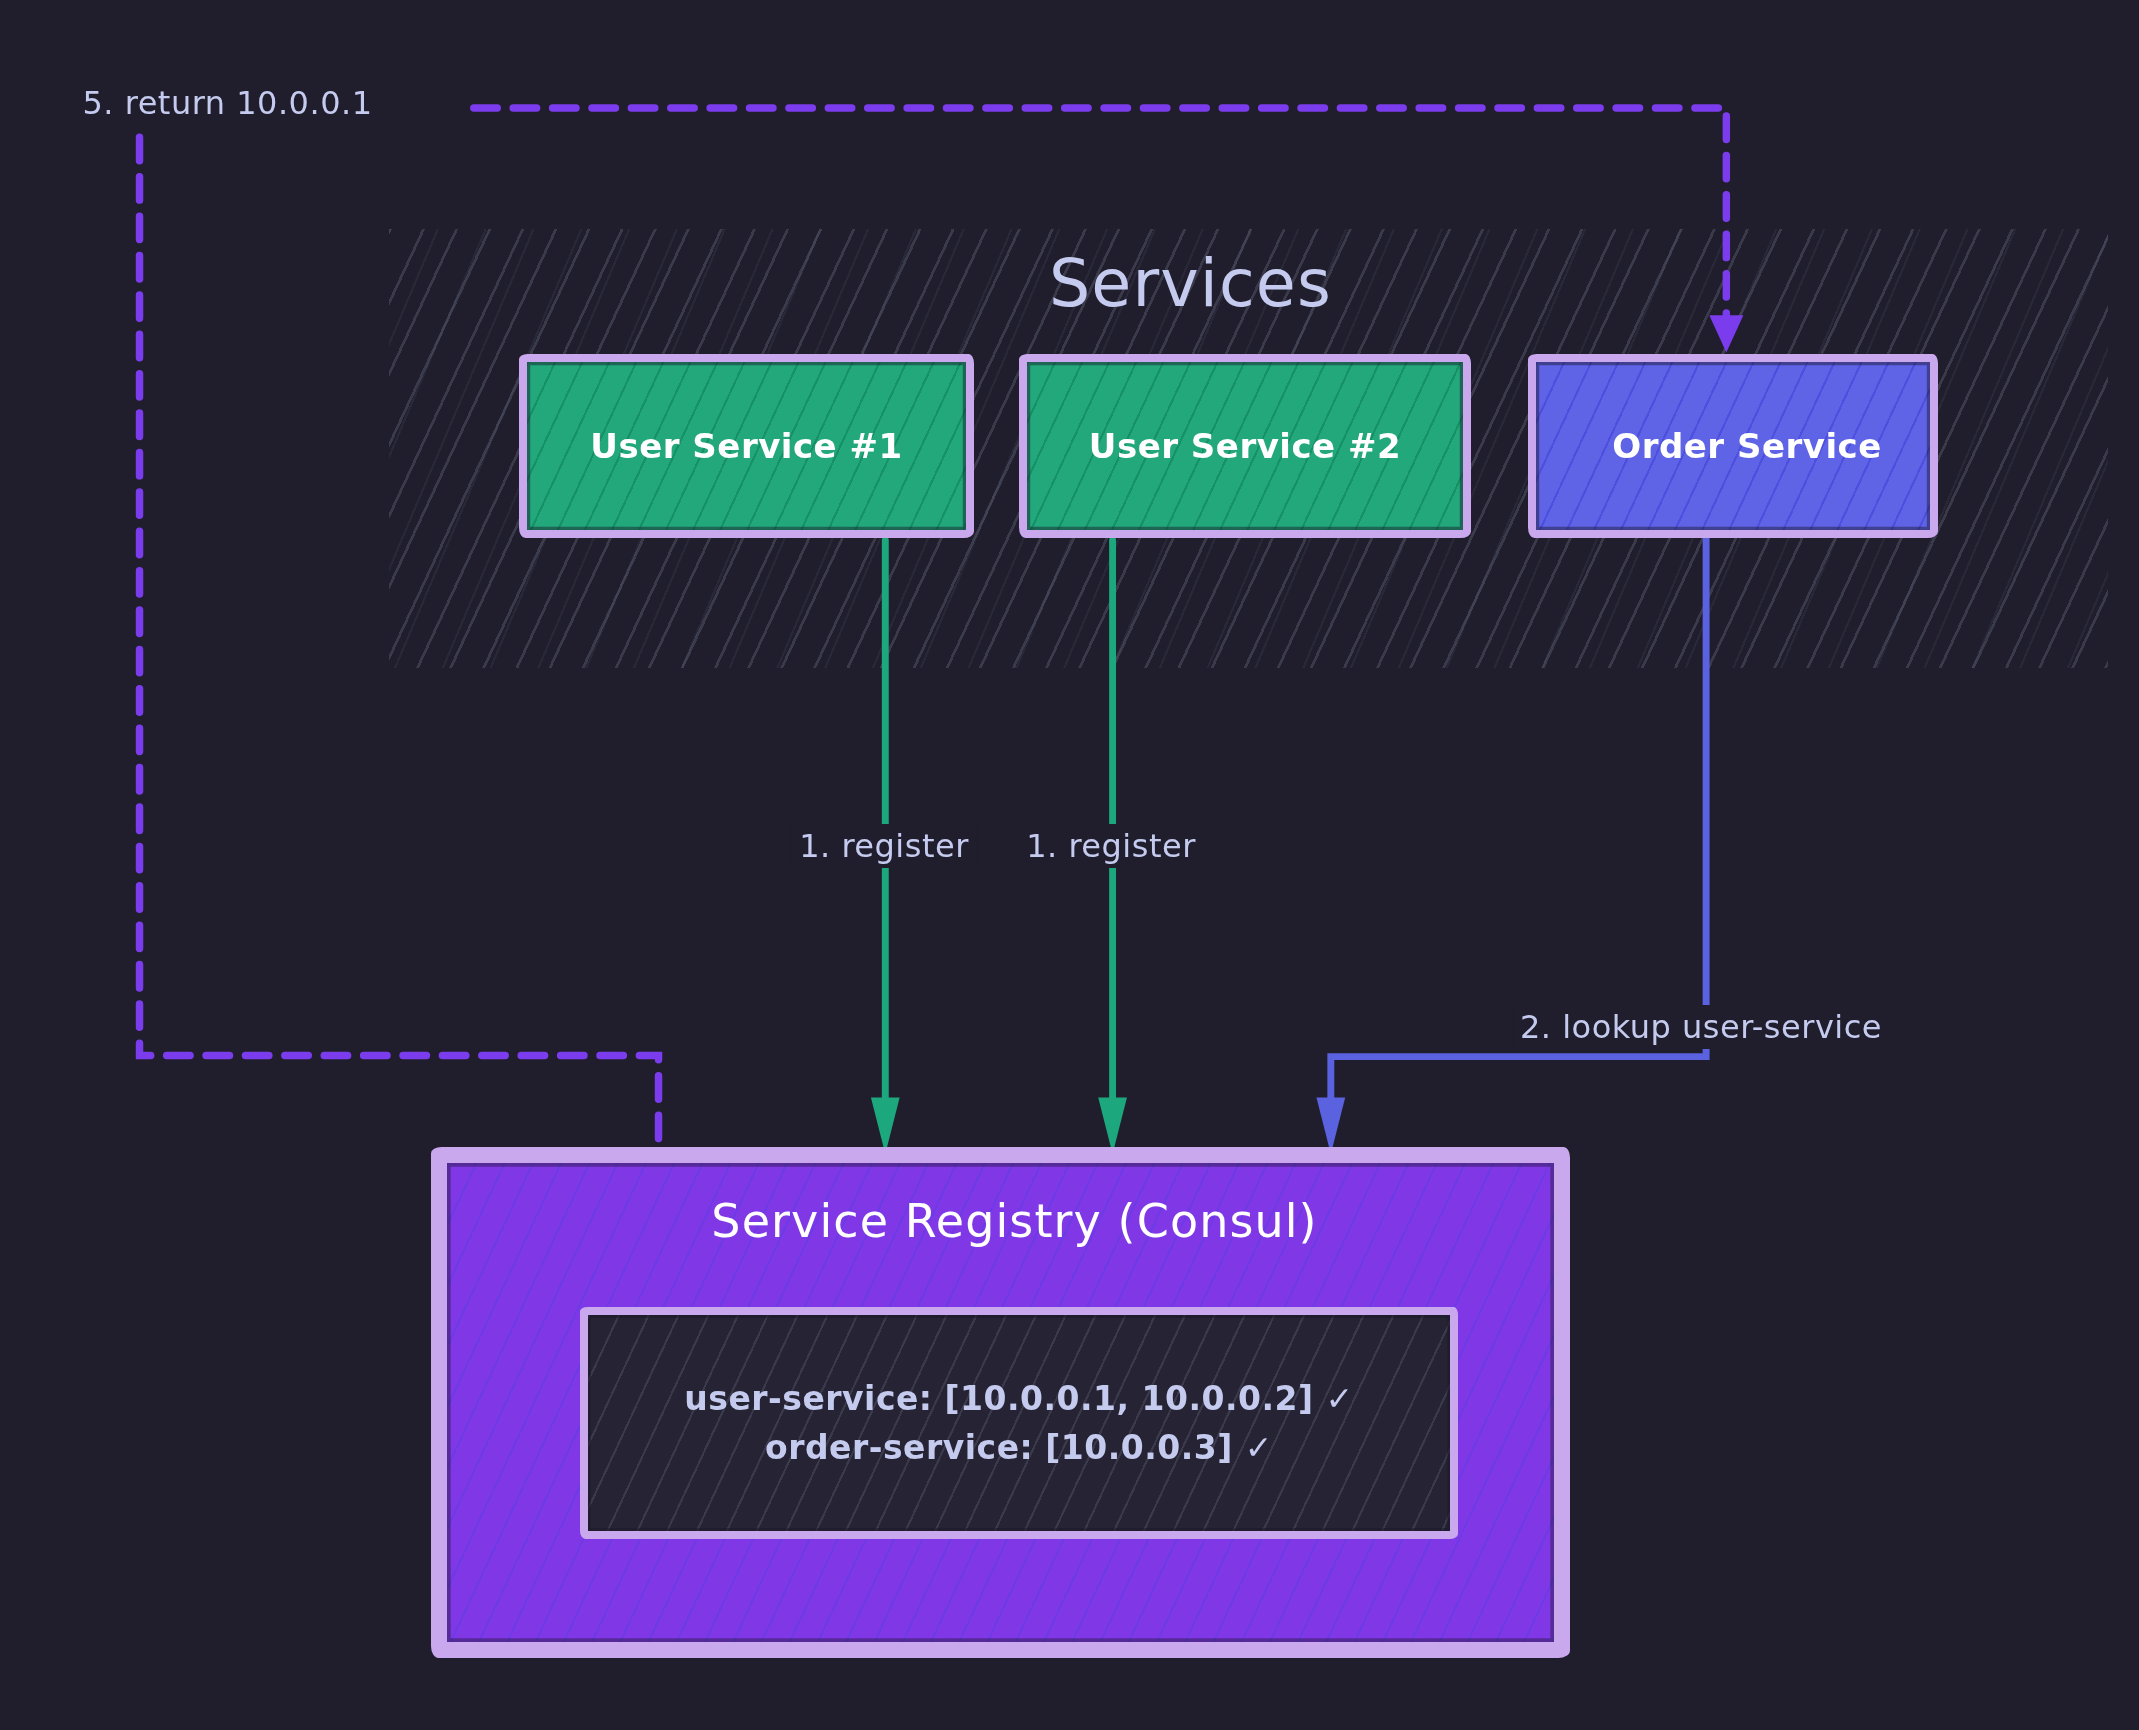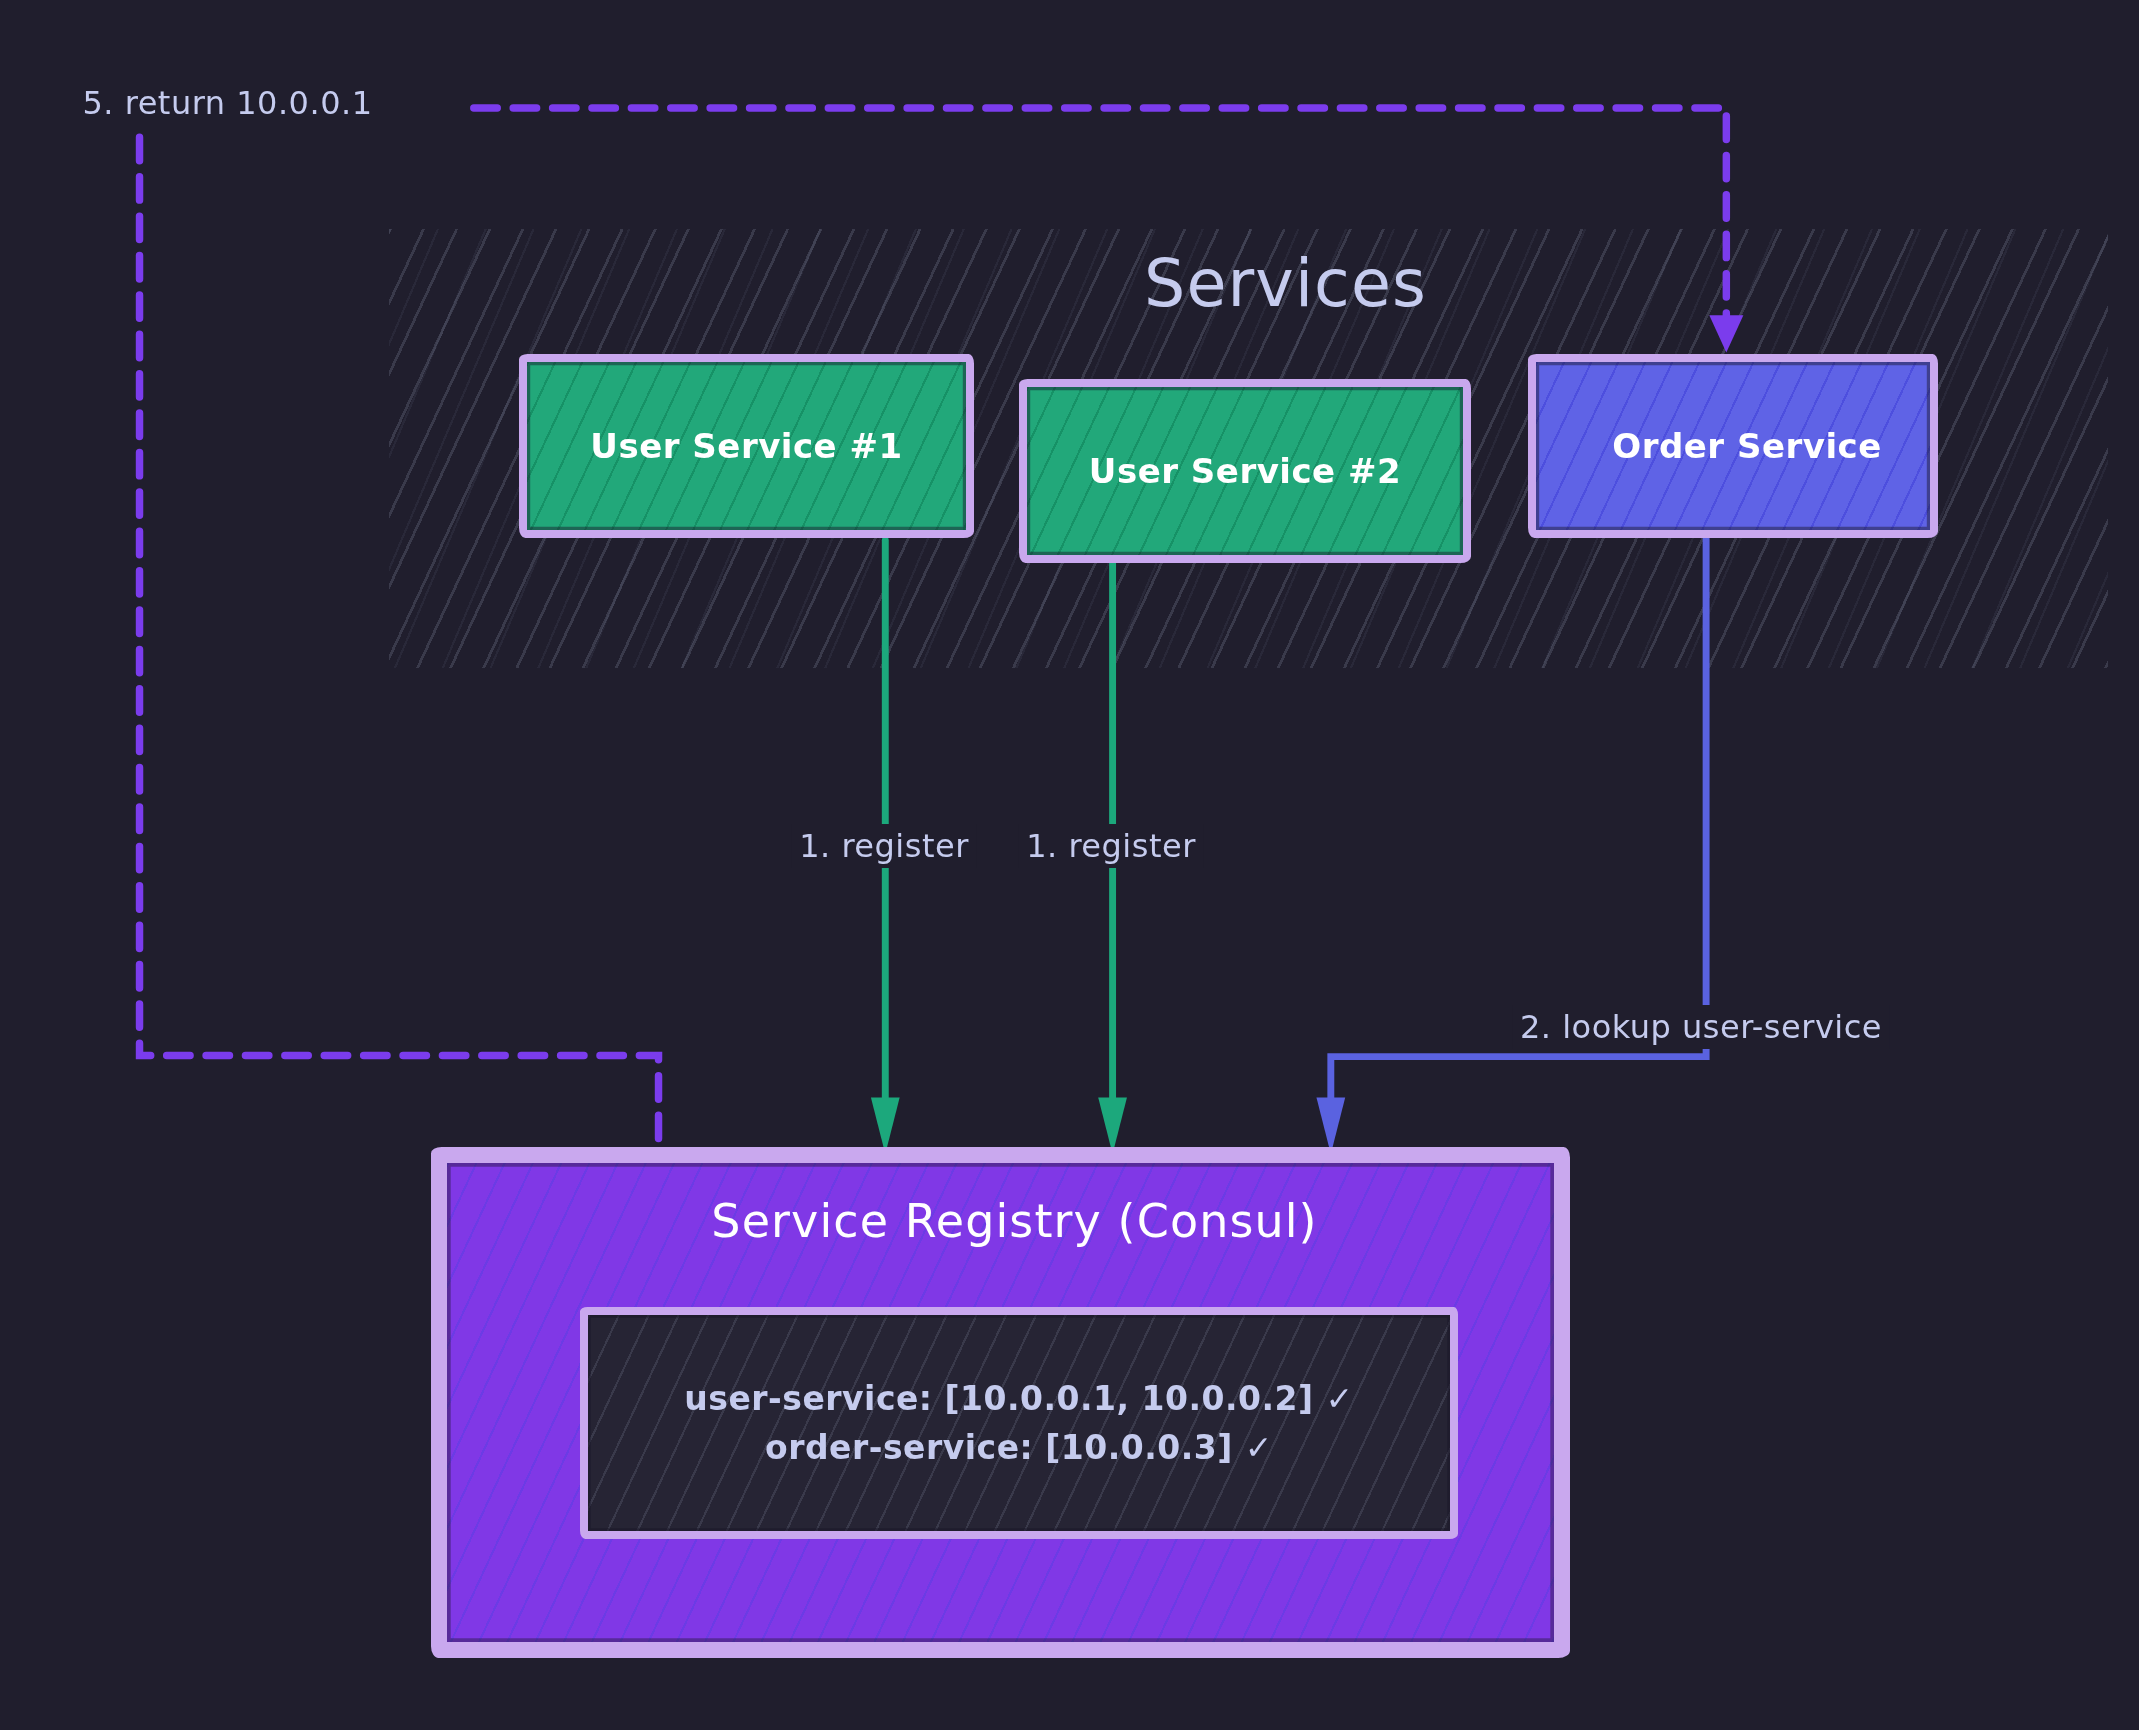--- a/index.html
+++ b/index.html
@@ -31,21 +31,21 @@
   }
   svg.arrows {
     position: absolute;
     left: 0; top: 0;
     z-index: 2;
   }
   .title {
     position: absolute;
     left: 1049px; top: 246px;
     width: 378px;
-    text-align: right;
+    text-align: left;
     font-size: 65px;
     font-weight: 500;
     color: #c5cbee;
     z-index: 3;
     letter-spacing: 1.1px;
   }
   .node {
     position: absolute;
     top: 354px;
     height: 184px;
@@ -74,21 +74,21 @@
   }
   .node-blue {
     background:
       repeating-linear-gradient(115deg,
         rgba(62,62,216,0.55) 0 2.1px,
         transparent 2.1px 24.5px),
       #5f63e6;
     padding-left: 28px;
   }
   .n1 { left: 519px;  width: 455px; }
-  .n2 { left: 1019px; width: 452px; margin-top: 25px; }
+  .n2 { left: 1019px; width: 452px; }
   .n3 { left: 1528px; width: 410px; }
 
   .edge-label {
     position: absolute;
     color: #c5cbee;
     font-size: 32px;
     white-space: nowrap;
     background: #201e2d;
     padding: 3.2px 7.5px;
     z-index: 4;

